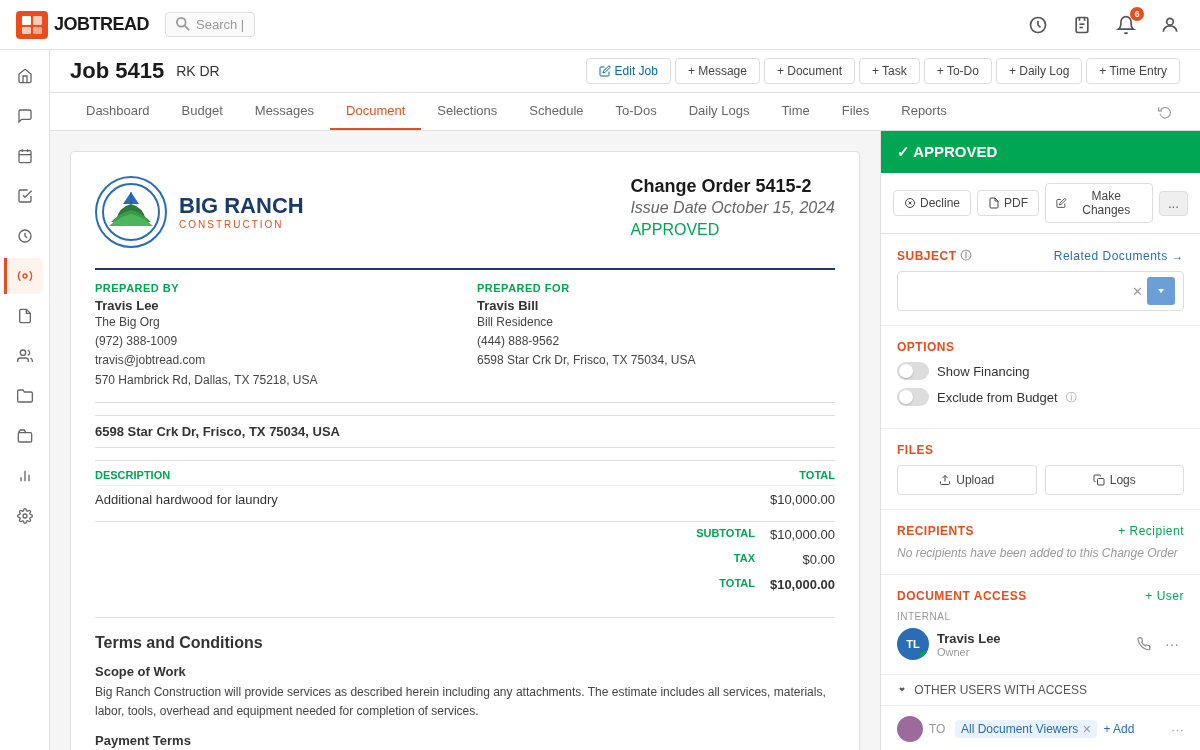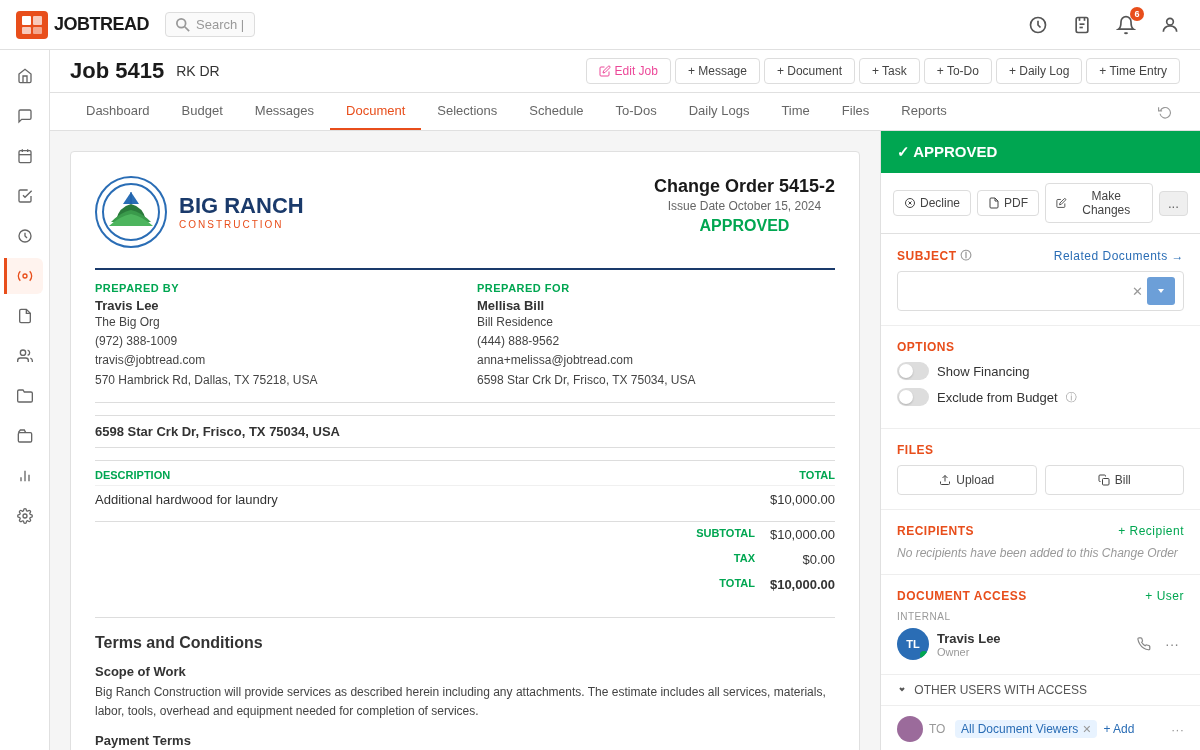--- a/index.html
+++ b/index.html
@@ -36,21 +36,21 @@
       font-size: 14px;
     }
     .logo-text {
       font-size: 18px;
       font-weight: 700;
       color: #1a1a1a;
       letter-spacing: -0.5px;
     }
     .search-box {
       display: flex;
-      align-items: flex-end;
+      align-items: flex-start;
       gap: 6px;
       border: 1px solid #ddd;
       border-radius: 4px;
       padding: 4px 10px;
       background: #fafafa;
       color: #999;
       cursor: text;
     }
     .top-nav-right {
       margin-left: auto;
@@ -155,21 +155,21 @@
       border-radius: 4px;
       background: #fff;
       color: #444;
       font-size: 12px;
       cursor: pointer;
       display: flex;
       align-items: center;
       gap: 4px;
       white-space: nowrap;
     }
-    .action-btn.edit { color: #ec4899; }
+    .action-btn.edit { color: #0369a1; }
 
     
     .tab-bar {
       background: #fff;
       border-bottom: 1px solid #e0e0e0;
       display: flex;
       align-items: flex-end;
       padding: 0 20px;
       flex-shrink: 0;
       overflow-x: auto;
@@ -242,35 +242,36 @@
       text-transform: uppercase;
     }
     .company-sub {
       font-size: 10px;
       color: #e84e1b;
       text-transform: uppercase;
       letter-spacing: 2px;
       font-weight: 500;
     }
     .doc-title-area {
-      text-align: center;
+      text-align: left;
     }
     .doc-title-area h2 {
       font-size: 18px;
       font-weight: 700;
       color: #1a1a1a;
     }
     .doc-title-area .issue-date {
-      font-size: 12px;
+      font-size: 16px;
       color: #666;
       margin-top: 2px;
+      font-style: italic;
     }
     .doc-approved-badge {
       color: #00a651;
-      font-weight: 700;
+      font-weight: 400;
       font-size: 16px;
       margin-top: 4px;
     }
 
     
     .prepared-grid {
       display: grid;
       grid-template-columns: 1fr 1fr;
       gap: 24px;
       border-top: 2px solid #1a3a6b;
@@ -879,25 +880,24 @@
             <div class="prep-name">Travis Lee</div>
             <div class="prep-info">
               <div>The Big Org</div>
               <div>(972) 388-1009</div>
               <div>travis@jobtread.com</div>
               <div>570 Hambrick Rd, Dallas, TX 75218, USA</div>
             </div>
           </div>
           <div>
             <div class="prep-label">PREPARED FOR</div>
-            <div class="prep-name">Mellisa Bill</div>
+            <div class="prep-name">Travis Bill</div>
             <div class="prep-info">
               <div>Bill Residence</div>
               <div>(444) 888-9562</div>
-              <div>anna+melissa@jobtread.com</div>
               <div>6598 Star Crk Dr, Frisco, TX 75034, USA</div>
             </div>
           </div>
         </div>
 
         <div class="co-details">
           <div class="co-address">6598 Star Crk Dr, Frisco, TX 75034, USA</div>
         </div>
 
         <div class="line-items">
@@ -1017,21 +1017,21 @@
                 <polyline points="17 8 12 3 7 8"></polyline>
                 <line x1="12" y1="3" x2="12" y2="15"></line>
               </svg>
             <span>Upload</span>
           </button>
           <button class="file-btn">
             <svg width="12" height="12" viewBox="0 0 24 24" fill="none" stroke="currentColor" stroke-width="2">
                 <rect x="9" y="9" width="13" height="13" rx="2"></rect>
                 <path d="M5 15H4a2 2 0 0 1-2-2V4a2 2 0 0 1 2-2h9a2 2 0 0 1 2 2v1"></path>
               </svg>
-            <span>Bill</span>
+            <span>Logs</span>
           </button>
         </div>
       </div>
 
       <div class="right-section">
         <div class="section-label">
           <span>RECIPIENTS</span>
           <span class="section-label-right" style="color:#00a651;">+ Recipient</span>
         </div>
         <div class="no-recipients">No recipients have been added to this Change Order</div>

